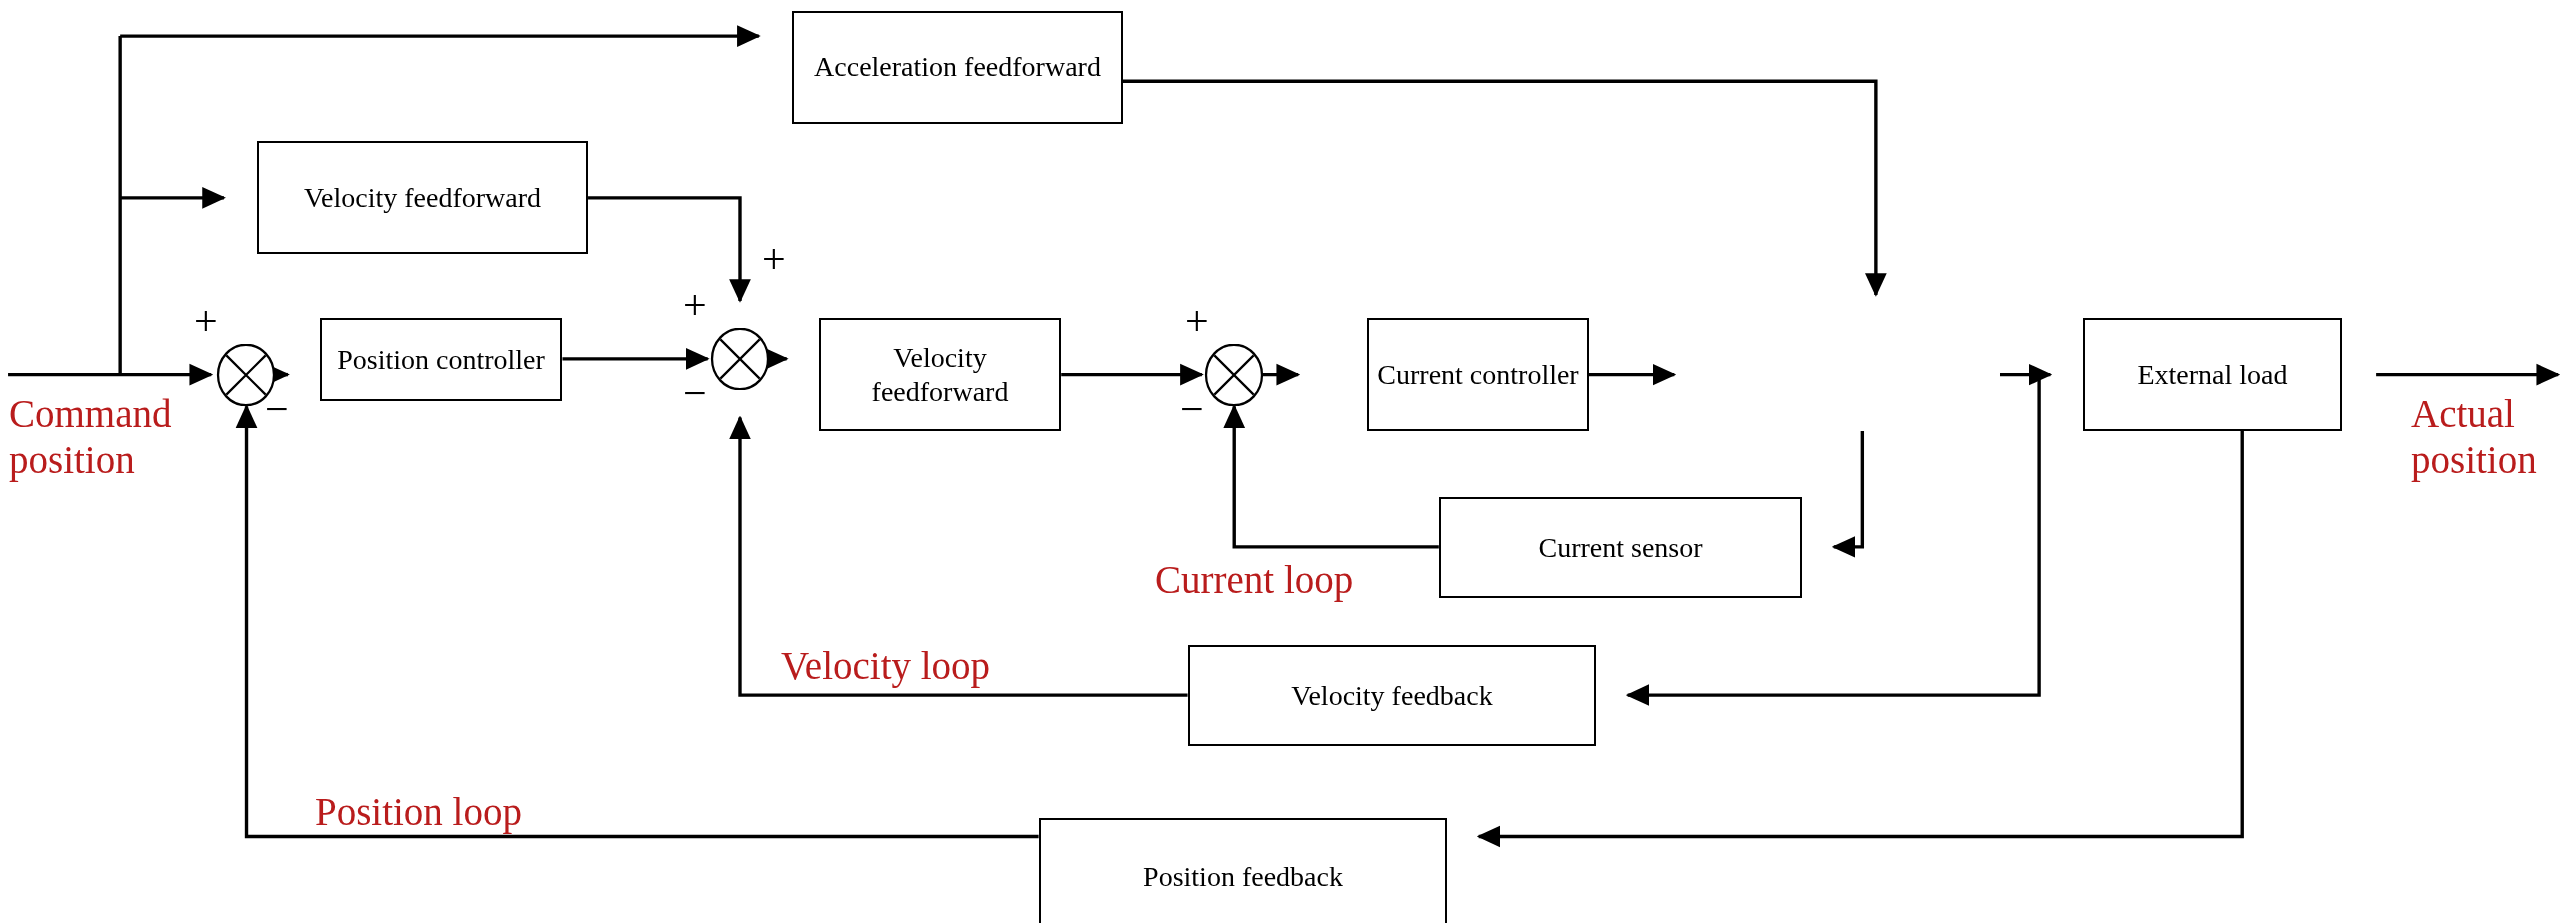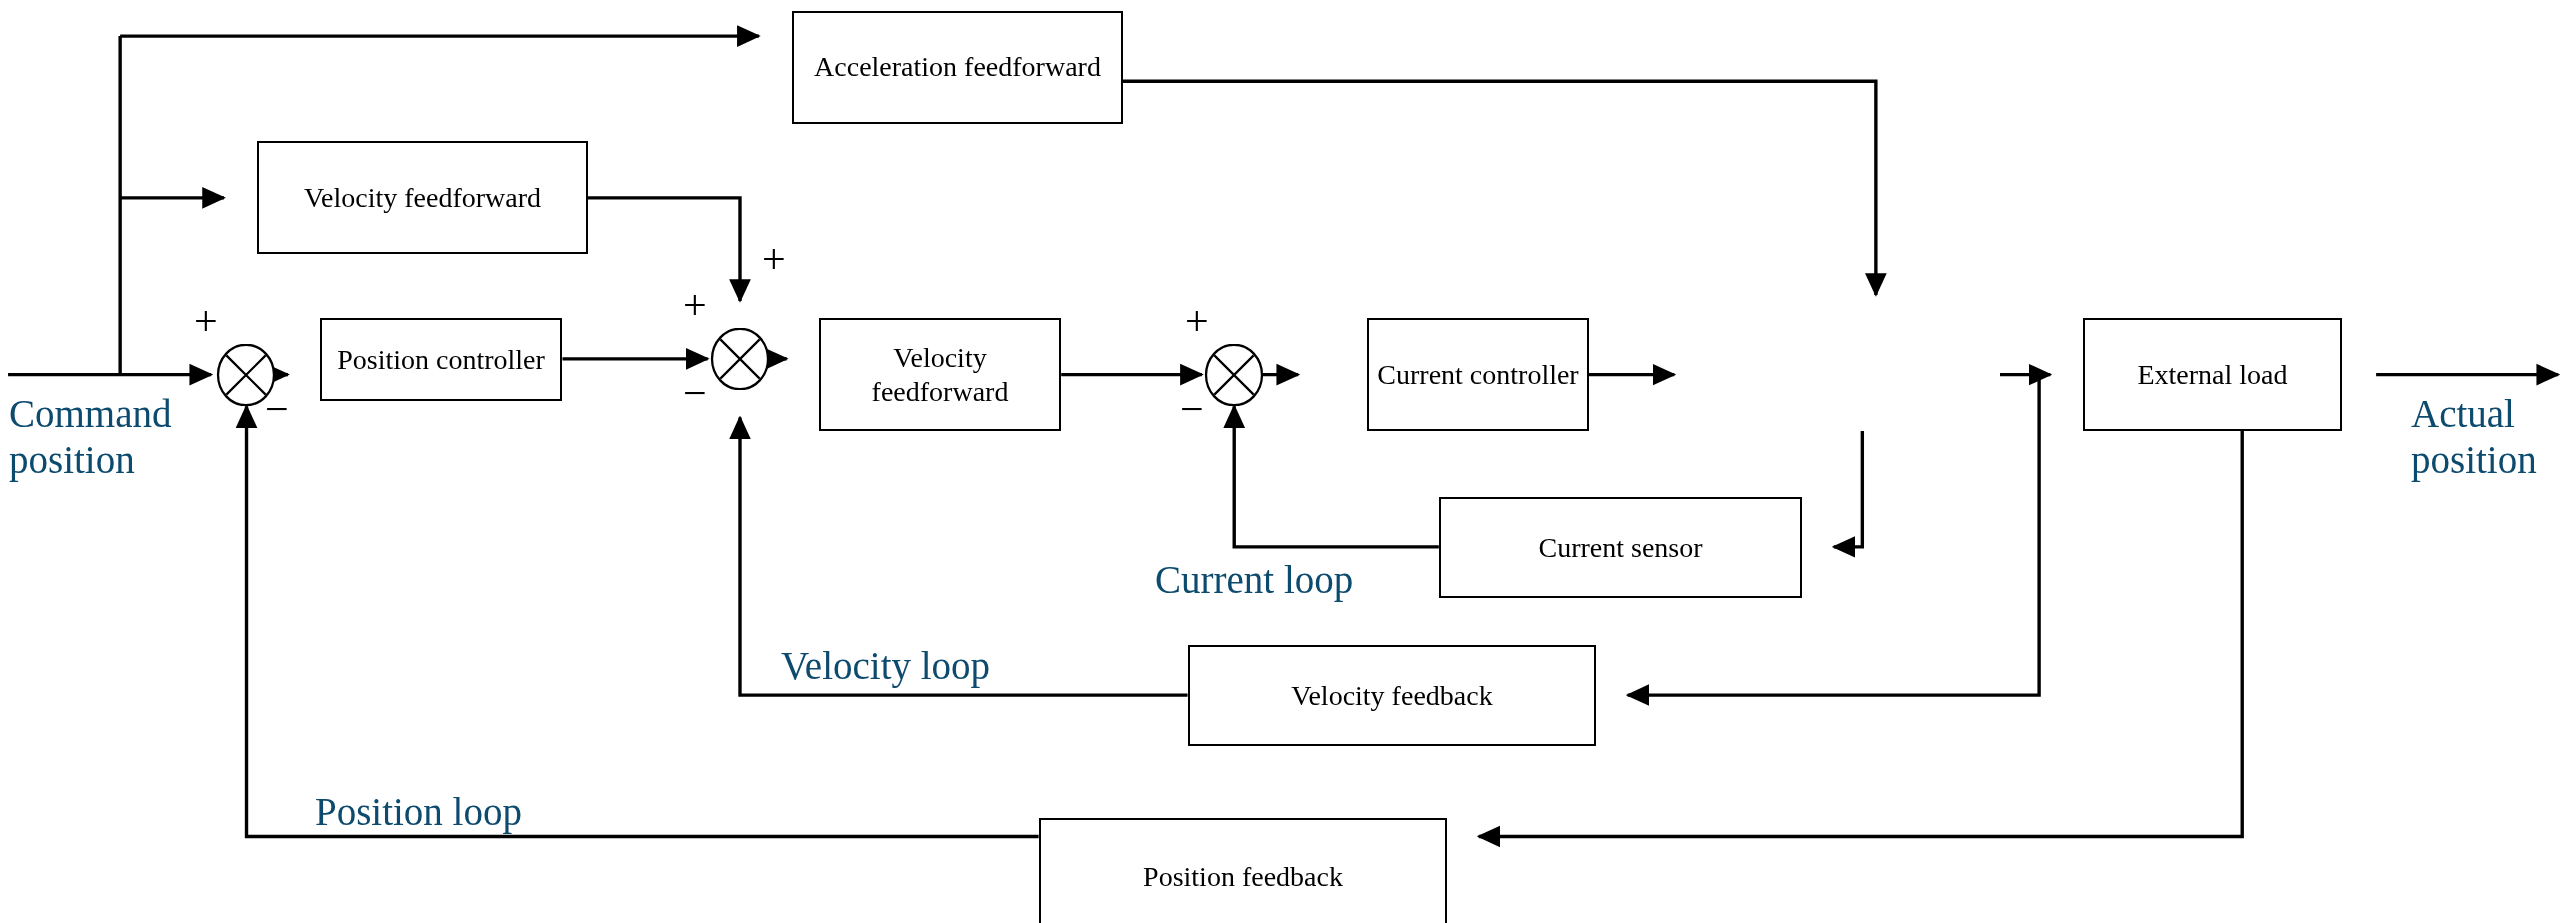--- a/index.html
+++ b/index.html
@@ -23,21 +23,21 @@
     justify-content:center;
     text-align:center;
     line-height:1.18;
     color:#000000;
     font-size:28px;
     font-family:"Liberation Serif","DejaVu Serif",serif;
   }
   .blk span{display:block;padding:0 4.5px;}
   .lbl{
     position:absolute;
-    color:#0c4a6e;
+    color:#b91c1c;
     font-size:39px;
     line-height:1.18;
     text-align:left;
     white-space:pre-line;
     font-family:"Liberation Serif","DejaVu Serif",serif;
   }
   .sign{
     position:absolute;
     color:#000000;
     font-size:42px;

